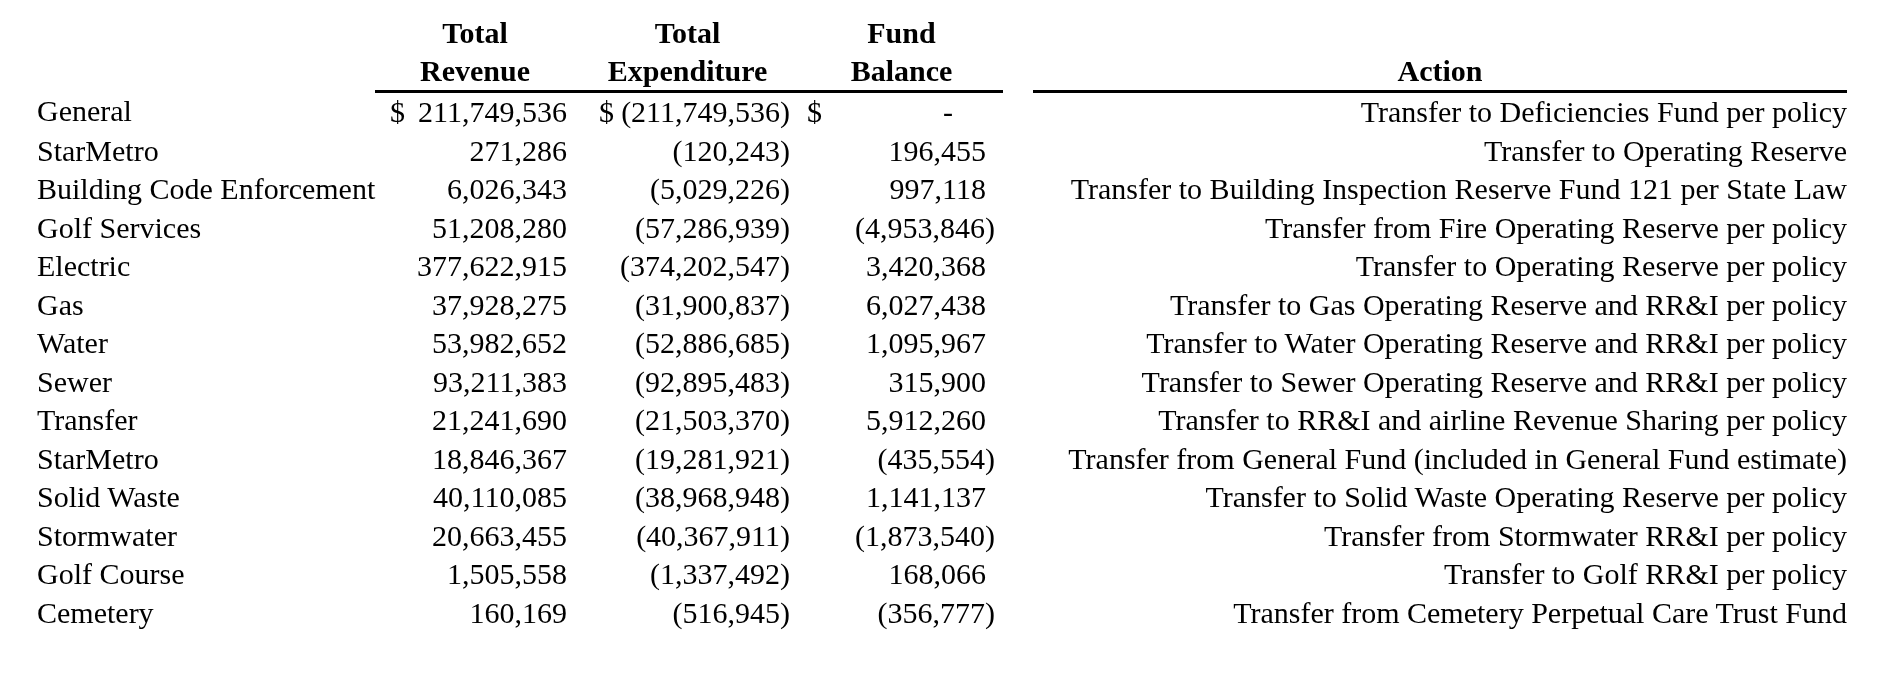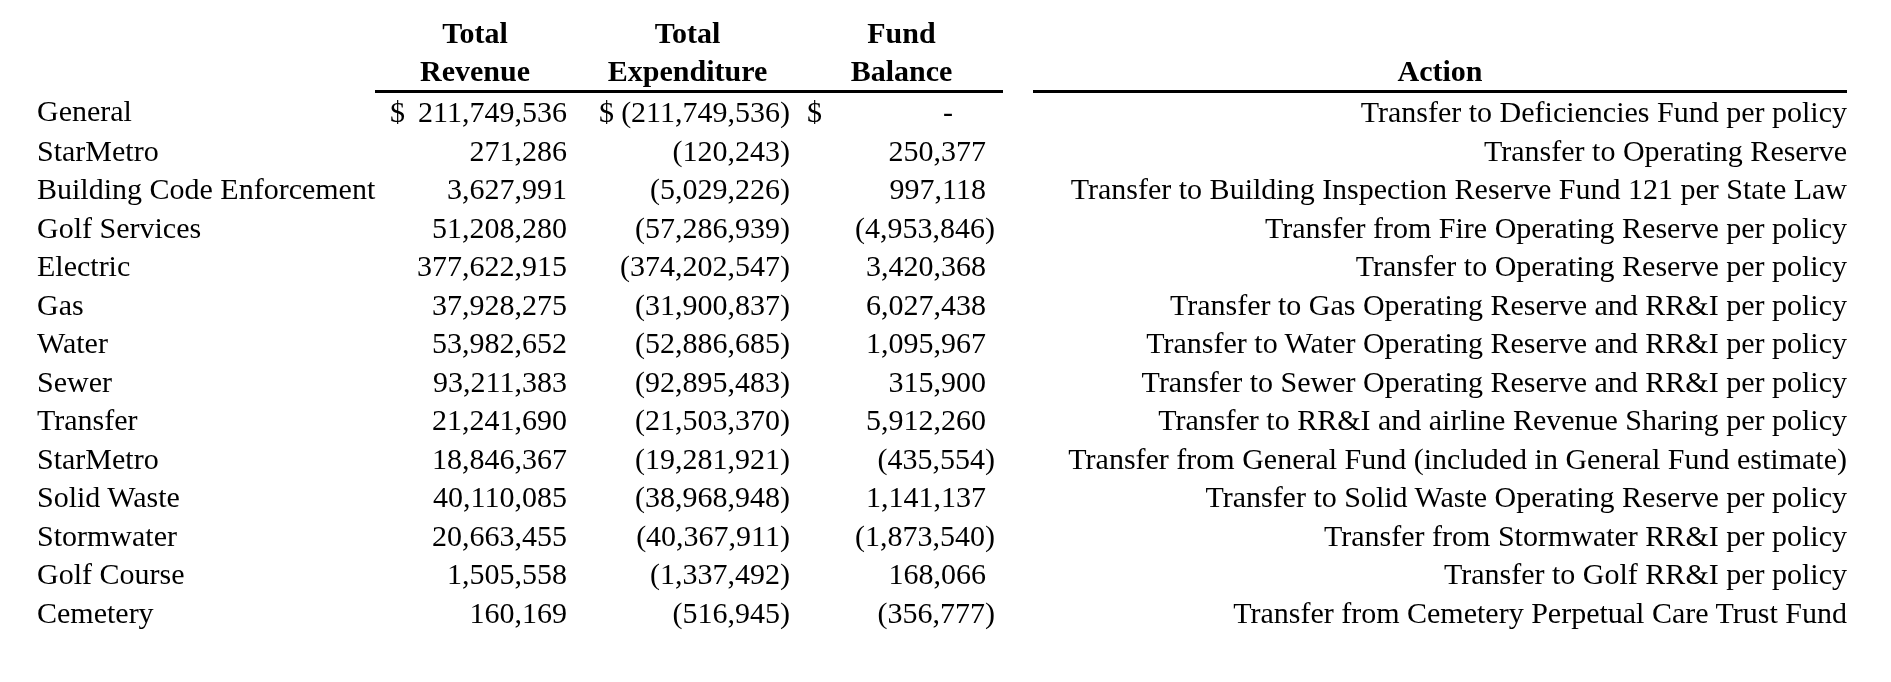--- a/index.html
+++ b/index.html
@@ -137,32 +137,32 @@
     </td>
     <td class="c-num c-exp">
       <span class="cellwrap">
               <span class="cur"></span>
               <span class="val">(120,243)</span>
             </span>
     </td>
     <td class="c-num c-bal pos">
       <span class="cellwrap">
               <span class="cur"></span>
-              <span class="val">250,377</span>
+              <span class="val">196,455</span>
             </span>
     </td>
     <td></td>
     <td class="c-action"><span>Transfer to Operating Reserve</span></td>
   </tr>
         <tr>
     <td class="c-name"><span>Building Code Enforcement</span></td>
     <td class="c-num c-rev">
       <span class="cellwrap">
               <span class="cur"></span>
-              <span class="val">3,627,991</span>
+              <span class="val">6,026,343</span>
             </span>
     </td>
     <td class="c-num c-exp">
       <span class="cellwrap">
               <span class="cur"></span>
               <span class="val">(5,029,226)</span>
             </span>
     </td>
     <td class="c-num c-bal pos">
       <span class="cellwrap">

